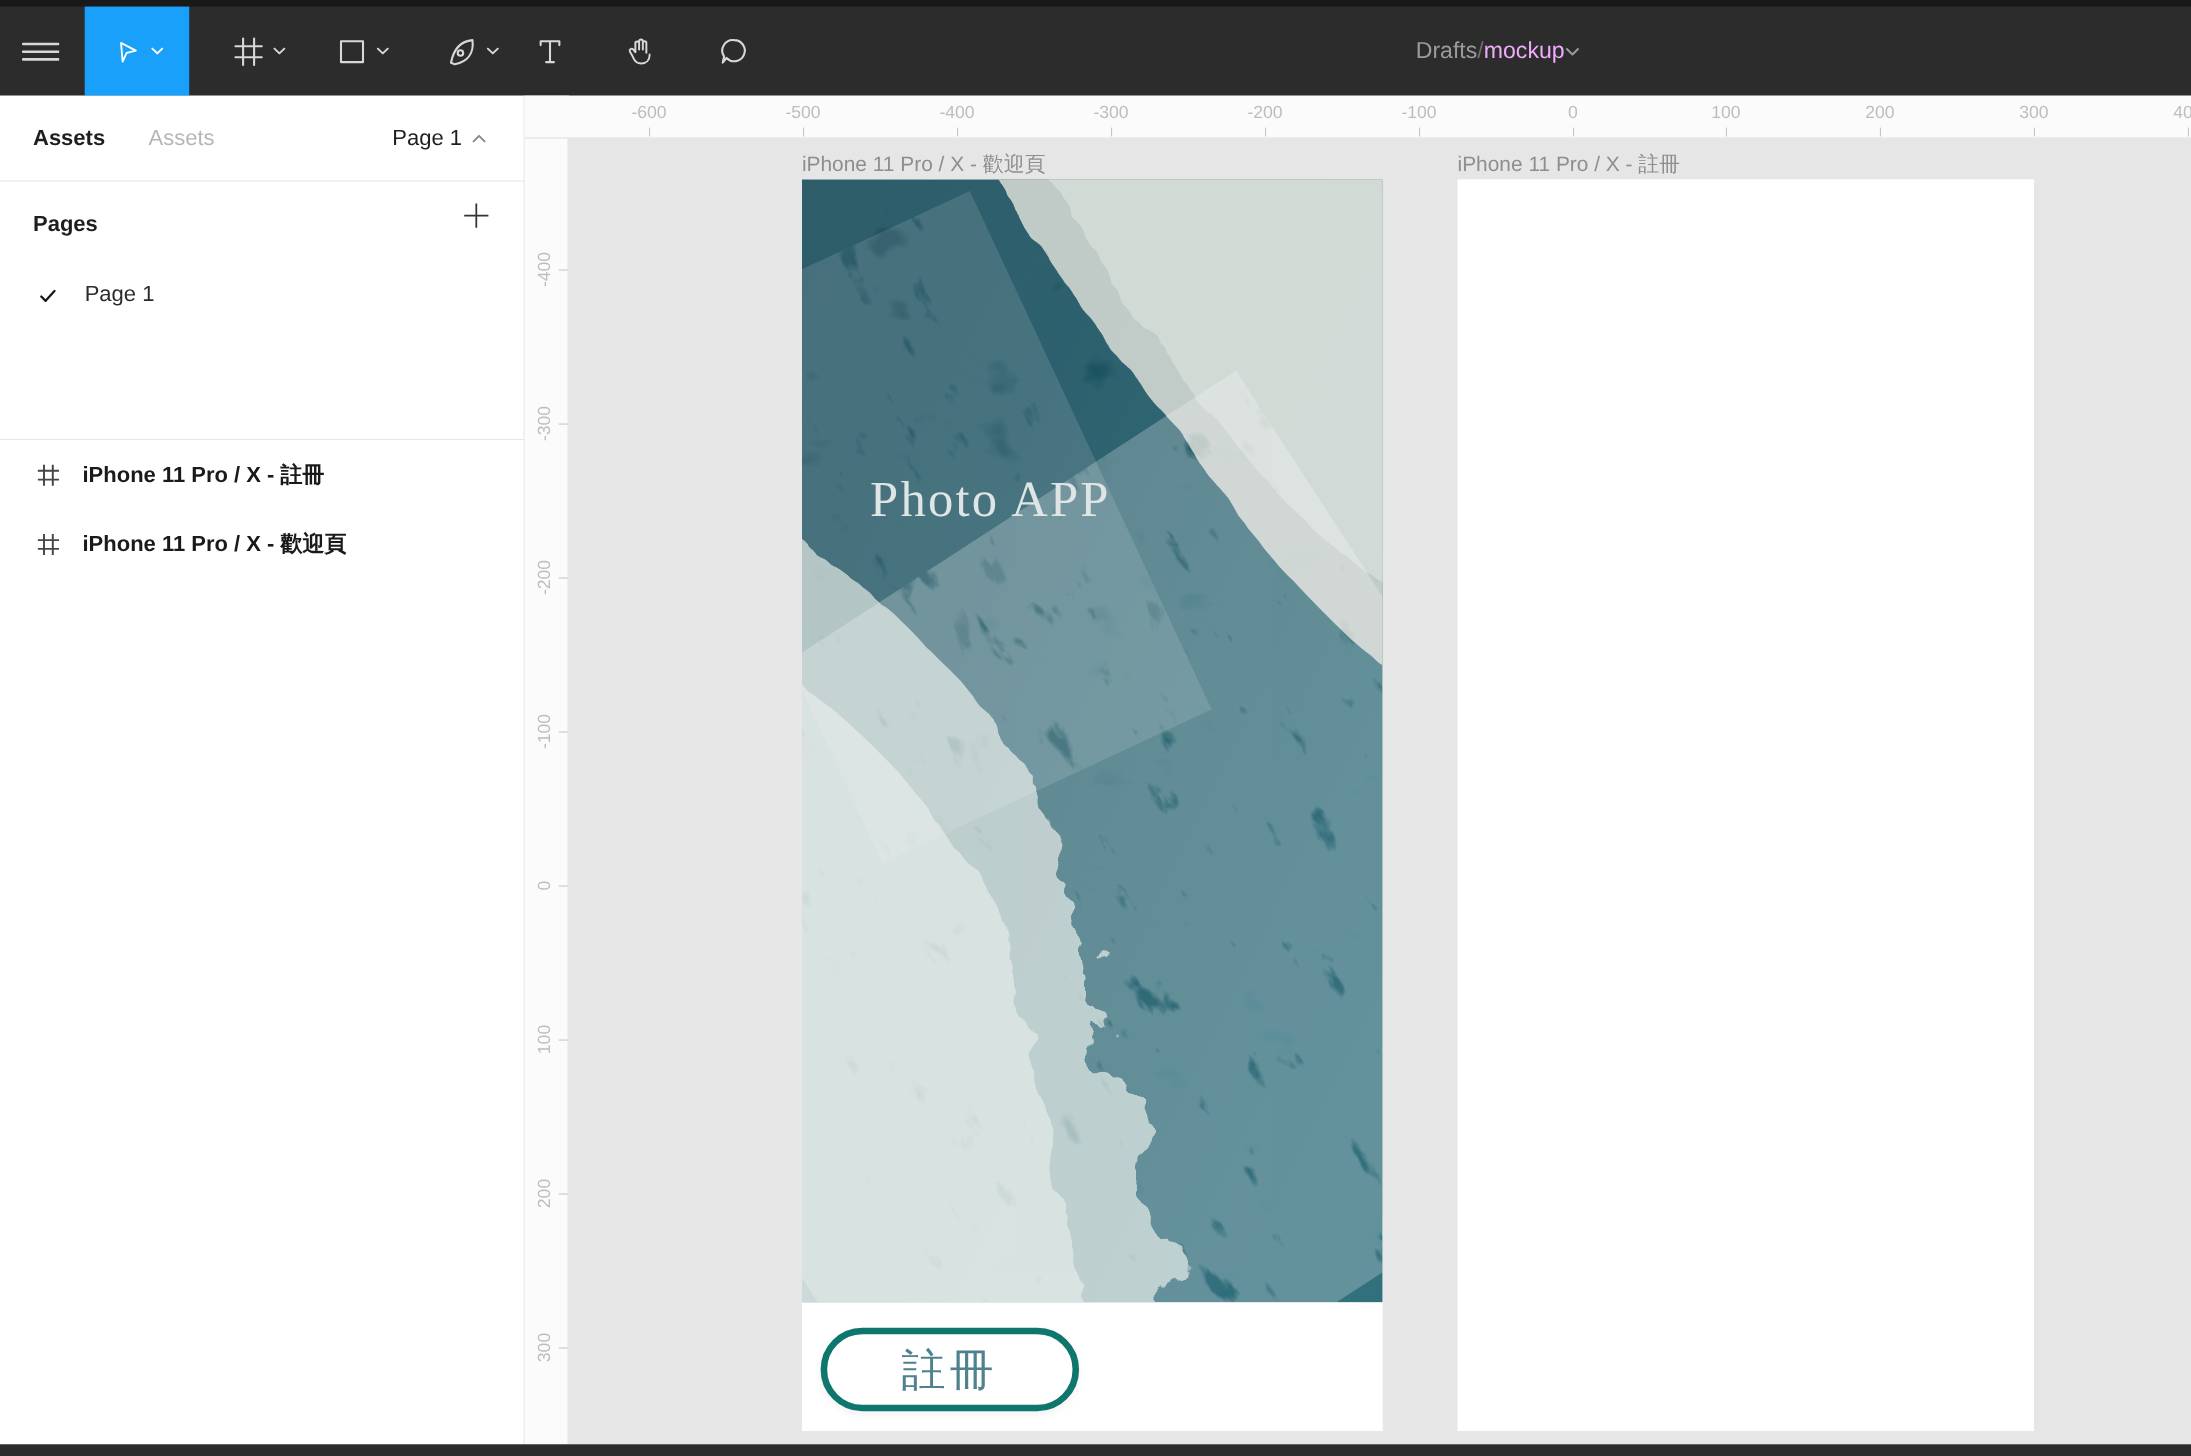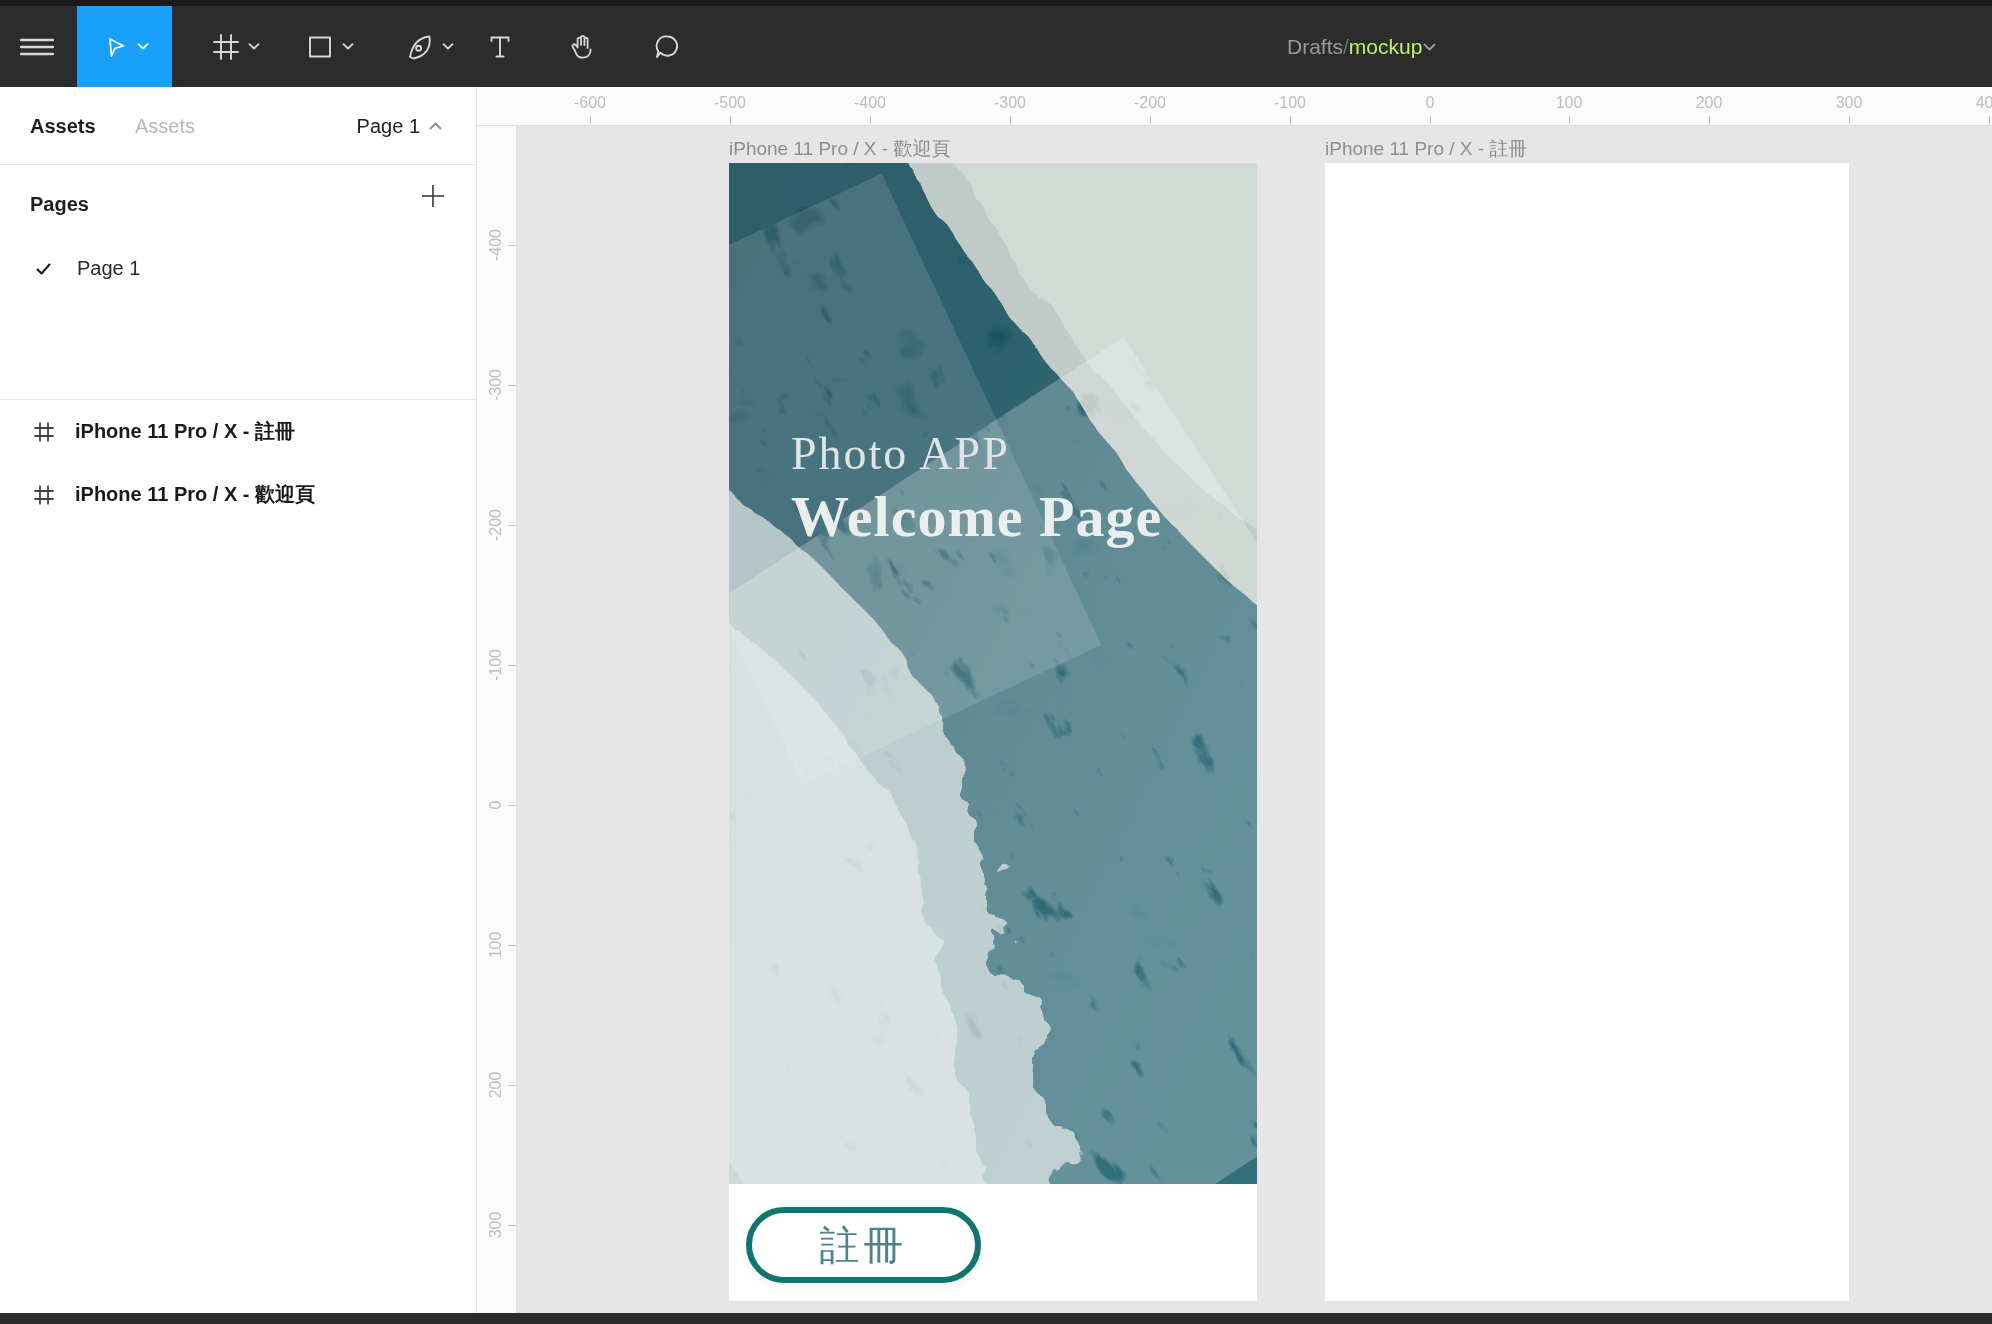--- a/index.html
+++ b/index.html
@@ -17,21 +17,21 @@
   .tb-btn svg{display:block;}
   .tb-btn.selected{background:#18a0fb;}
   .tb-icon{stroke:#d8d8d8;fill:none;stroke-width:1.9;stroke-linecap:round;stroke-linejoin:round;}
   .tb-btn.selected .tb-icon{stroke:#ffffff;}
   .chev{stroke:#d8d8d8;fill:none;stroke-width:1.8;stroke-linecap:round;stroke-linejoin:round;}
   .tb-btn.selected .chev{stroke:#ffffff;}
 
   .breadcrumb{position:absolute;left:1287px;top:6px;height:81px;display:flex;align-items:center;font-size:21px;}
   .bc-folder{color:#9b9b9b;}
   .bc-sep{color:#6f6f6f;}
-  .bc-file{color:#bef264;}
+  .bc-file{color:#f0abfc;}
   .breadcrumb svg{margin-left:1px;}
 
   
   .sidebar{position:absolute;left:0;top:87px;width:477px;height:1226px;background:#ffffff;border-right:1px solid #e3e3e3;box-sizing:border-box;}
   .sb-header{position:absolute;left:0;top:0;width:100%;height:78px;border-bottom:1px solid #e6e6e6;box-sizing:border-box;}
   .tab-layers{position:absolute;left:30px;top:0;height:78px;display:flex;align-items:center;font-size:20px;font-weight:700;color:#1e1e1e;}
   .tab-assets{position:absolute;left:135px;top:0;height:78px;display:flex;align-items:center;font-size:20px;font-weight:400;color:#b6b6b6;}
   .page-selector{position:absolute;right:34px;top:0;height:78px;display:flex;align-items:center;gap:9px;font-size:20px;color:#1e1e1e;}
 
   .pages-head-label{position:absolute;left:30px;top:106px;font-size:20px;font-weight:700;color:#1e1e1e;}
@@ -231,21 +231,20 @@
       <path d="M150,-50 L570,-50 L570,470 C470,410 400,310 330,215 C280,150 205,55 150,-50 Z" fill="#c7d0cb" opacity="0.96" filter="url(#rough1)"></path>
       <path d="M195,-50 L570,-50 L570,400 C485,345 425,285 365,205 C320,145 245,45 195,-50 Z" fill="#e4e9e5" opacity="0.5" filter="url(#rough2)"></path>
 
       <path d="M-40,300 C120,400 225,540 255,680 C277,790 305,920 355,1060 L-40,1060 Z" fill="#c9d6d3" opacity="0.8" filter="url(#rough2)"></path>
       <path d="M-40,430 C90,520 175,625 200,745 C220,845 235,945 265,1060 L-40,1060 Z" fill="#e9efed" opacity="0.55" filter="url(#rough1)"></path>
 
       <rect x="-120" y="330" width="780" height="760" fill="#ffffff" filter="url(#lace)" opacity="0.24" transform="rotate(-33 264 700)"></rect>
       <rect x="-60" y="60" width="330" height="520" fill="#57c0d4" filter="url(#lace)" opacity="0.12" transform="rotate(-25 100 300)"></rect>
     </svg>
     <div class="photo-title-1">Photo APP</div>
-    <div class="photo-title-2">Welcome Page</div>
   </div>
 
   <button class="mock-btn outline">註冊</button>
 </div>
 
 <div class="design-frame" style="left:1325px;top:163px;width:524px;height:1138px;"></div>
 
 <div class="ruler-left">
   <span class="rlabel" style="top:158px;">-400</span>
   <span class="rlabel" style="top:298px;">-300</span>

